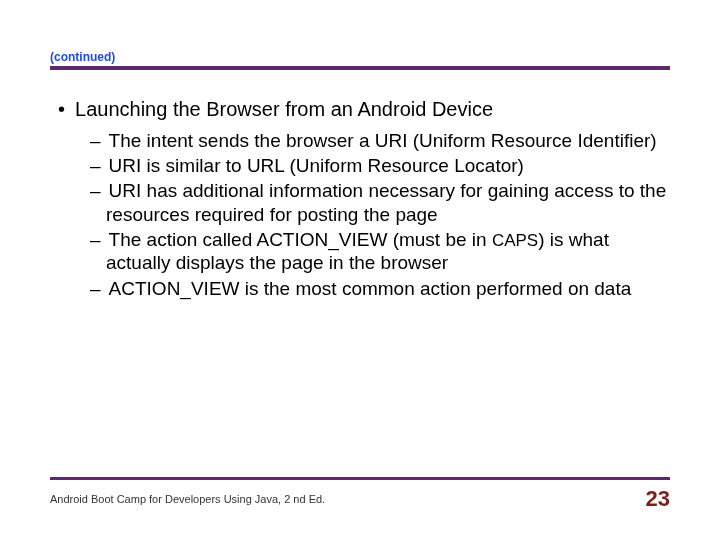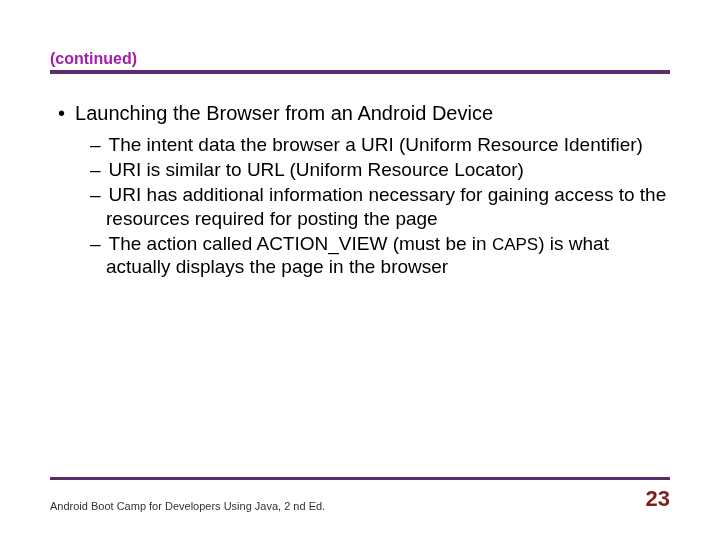--- a/index.html
+++ b/index.html
@@ -25,23 +25,23 @@
     padding-bottom: 2px;
     margin-bottom: 28px;
   }
   .title-main {
     font-size: 30px;
     font-weight: bold;
     color: #5b6e1e;
     letter-spacing: 0px;
   }
   .title-sub {
-    font-size: 16px;
+    font-size: 12px;
     font-weight: bold;
-    color: #a21caf;
+    color: #1d4ed8;
   }
   .body {
     padding-left: 6px;
   }
   .bullet-l1 {
     font-size: 20px;
     font-weight: normal;
     color: #000000;
     margin-bottom: 8px;
     padding-left: 18px;
@@ -71,21 +71,21 @@
   }
   .footer {
     position: absolute;
     left: 50px;
     right: 50px;
     bottom: 28px;
     border-top: 3px solid #5a2a6b;
     padding-top: 6px;
     display: flex;
     justify-content: space-between;
-    align-items: flex-end;
+    align-items: center;
   }
   .footer-text {
     font-size: 11px;
     color: #333;
   }
   .page-num {
     font-size: 22px;
     font-weight: bold;
     color: #7f1d1d;
   }
@@ -96,28 +96,29 @@
 <div class="slide">
 
   <div class="title-row">
     <span class="title-sub">(continued)</span>
   </div>
 
   <div class="body">
     <div class="bullet-l1">Launching the Browser from an Android Device</div>
     <div class="sub-list">
 
-      <div class="sub-item"><span>The intent data the browser a </span><b>URI</b><span> (Uniform Resource Identifier)</span></div>
+      <div class="sub-item"><span>The intent sends the browser a </span><b>URI</b><span> (Uniform Resource Identifier)</span></div>
 
       <div class="sub-item"><span>URI is similar to </span><b>URL</b><span> (Uniform Resource Locator)</span></div>
 
       <div class="sub-item">URI has additional information necessary for gaining access to the resources required for posting the page</div>
 
       <div class="sub-item"><span>The action called </span><b>ACTION_VIEW</b><span> (must be in </span><span class="caps-note">CAPS</span><span>) is what actually displays the page in the browser</span></div>
 
+      <div class="sub-item">ACTION_VIEW is the most common action performed on data</div>
 
     </div>
   </div>
 
   <div class="footer">
     <span class="footer-text">Android Boot Camp for Developers Using Java, 2 nd Ed.</span>
     <span class="page-num">23</span>
   </div>
 
 </div>

